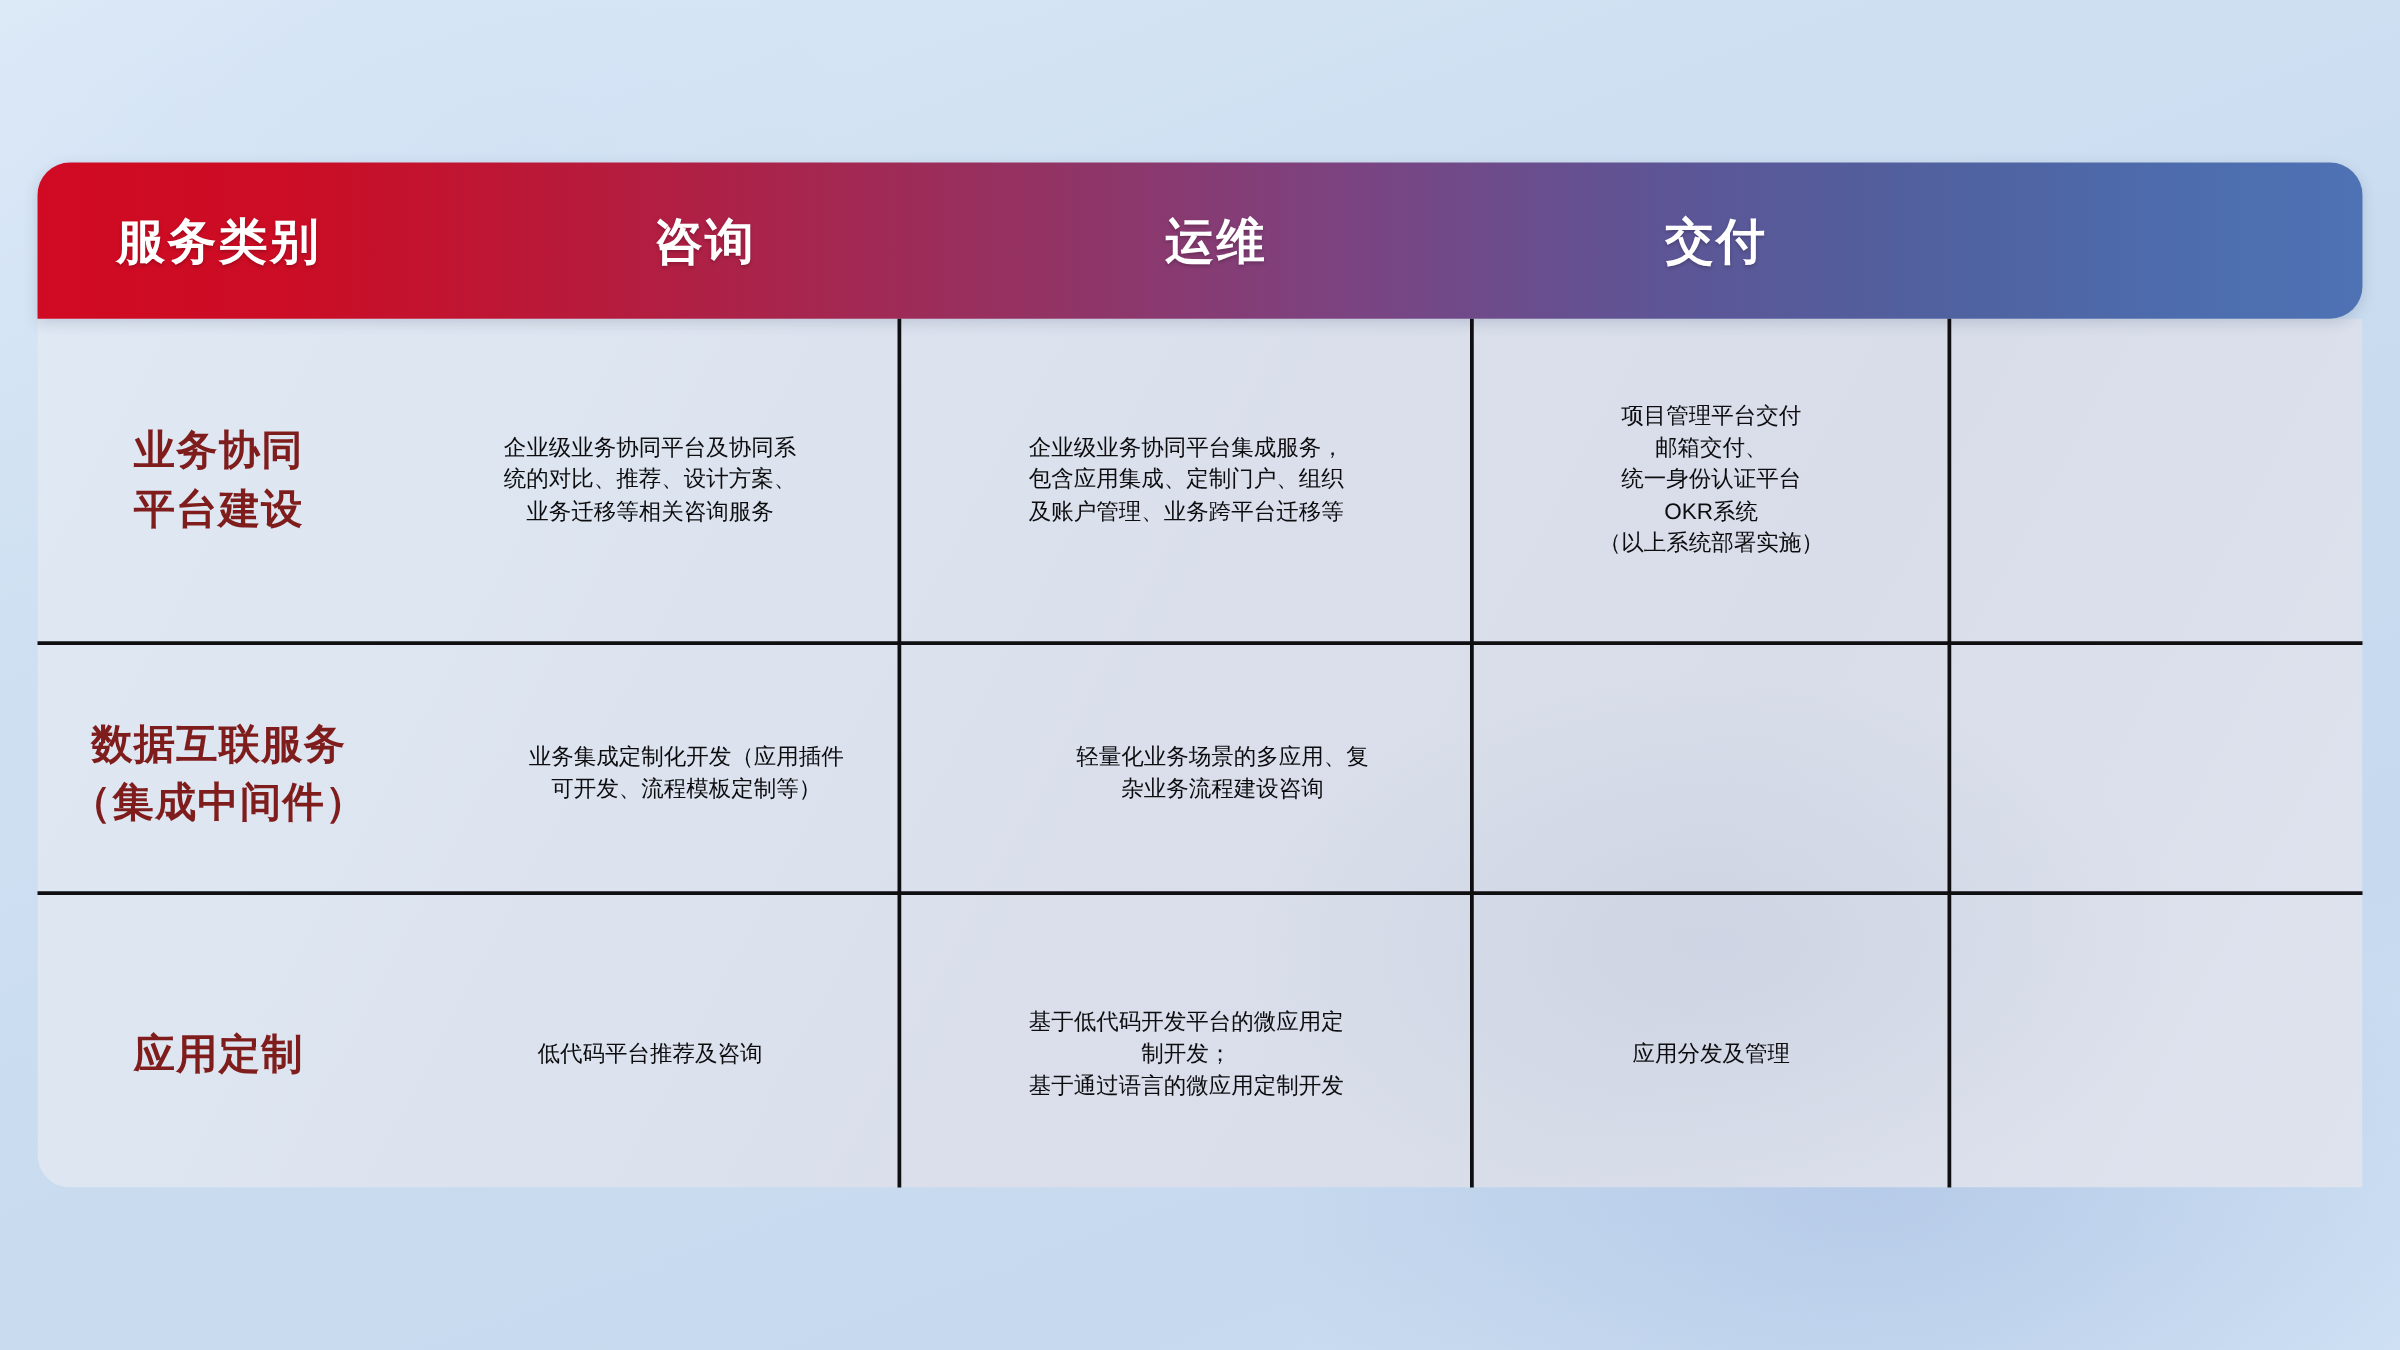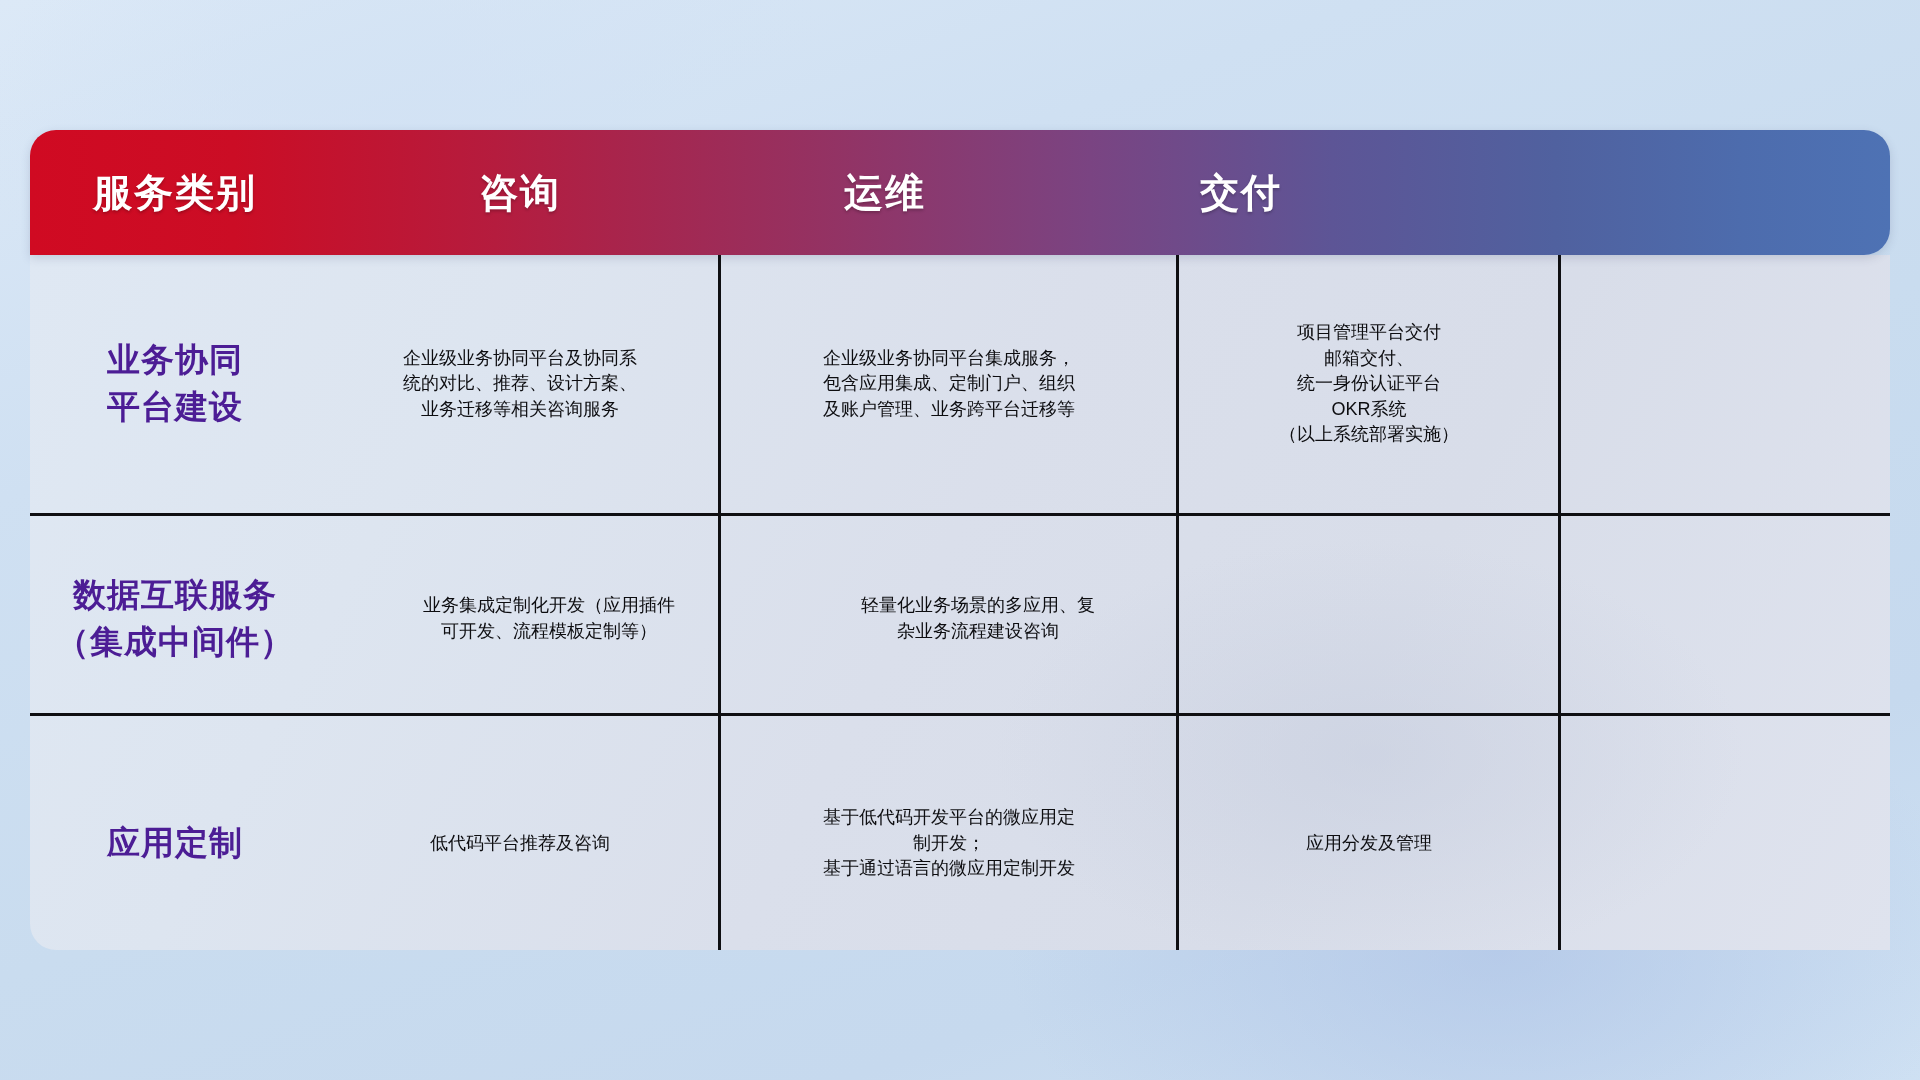--- a/index.html
+++ b/index.html
@@ -60,20 +60,21 @@
         #97305f 41%,
         #7a4482 57%,
         #5d5596 70%,
         #50619f 82%,
         #4d6cad 92%,
         #4e72b4 100%);
     display: flex;
     align-items: center;
     box-shadow: 0 3px 10px rgba(60,70,110,0.18);
     overflow: hidden;
+    gap: 44px;
   }
   .header-cell {
     color: #ffffff;
     font-size: 39px;
     font-weight: 700;
     text-align: center;
     letter-spacing: 2px;
     text-shadow: 0 2px 3px rgba(0,0,0,0.22);
     white-space: nowrap;
   }
@@ -128,21 +129,21 @@
     box-sizing: border-box;
     padding: 0 16px;
     text-align: center;
     font-size: 18px;
     line-height: 1.42;
     color: #0d0d10;
     white-space: pre-line;
     align-self: center;
   }
   .cell.cat {
-    color: #4c1d95;
+    color: #7f1d1d;
     font-weight: 700;
     font-size: 33px;
     line-height: 1.42;
     letter-spacing: 1px;
   }
 </style>
 </head>
 <body>
 
 <div class="stage">

